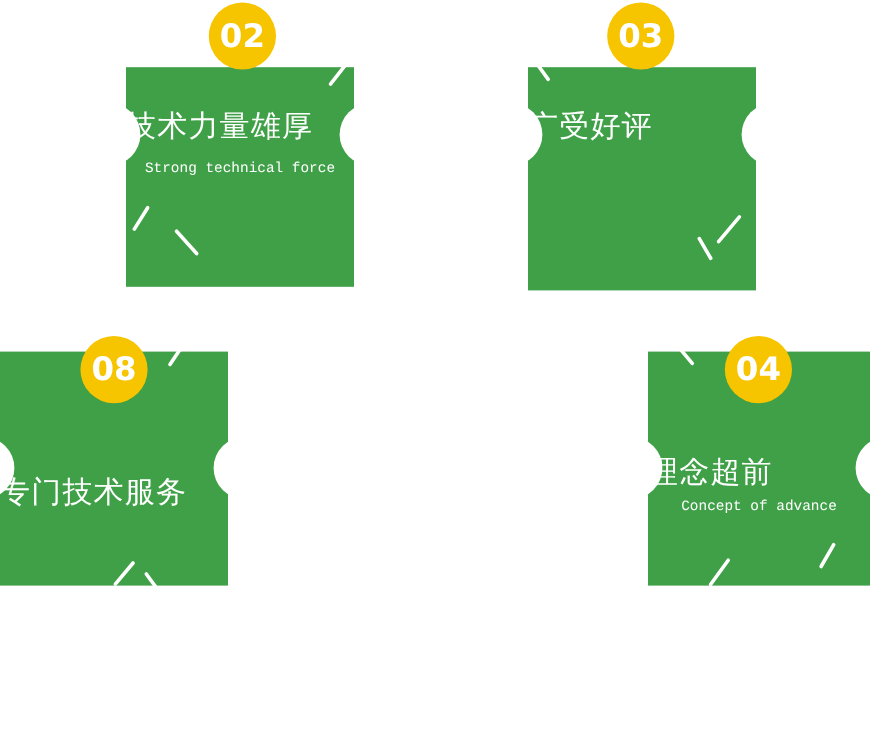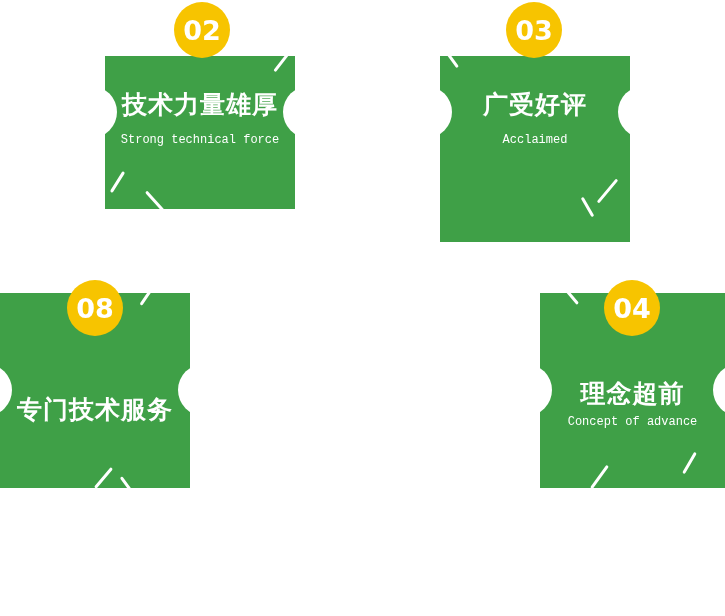--- a/index.html
+++ b/index.html
@@ -47,23 +47,22 @@
     border-radius: 50%;
     background: #ffffff;
     z-index: 1;
   }
   .notch-left  { left: -40px; }
   .notch-right { right: -40px; }
   .title {
     position: absolute;
     left: 0;
     width: 100%;
-    text-align: center;
     color: #ffffff;
-    font-weight: bold;
+    font-weight: normal;
     font-size: 25px;
     letter-spacing: 1px;
     z-index: 2;
     white-space: nowrap;
   }
   .subtitle {
     position: absolute;
     left: 0;
     width: 100%;
     text-align: center;
@@ -86,21 +85,21 @@
   .card-01 { left: 0px; top: 293px; width: 190px; height: 195px; }
   .card-01 .badge { left: 67px; top: -13px; }
   .card-01 .title { top: 84px; margin-top: 16px; }
   .card-01 .subtitle { top: 122px; }
   .card-01 .notch { top: 71px; }
   .card-01 .d1 { left: 146px; top: -10px; height: 24px; transform: rotate(34deg); }
   .card-01 .d2 { left: 102px; top: 172px; height: 26px; transform: rotate(40deg); }
   .card-01 .d3 { left: 126px; top: 182px; height: 22px; transform: rotate(-36deg); }
 
   
-  .card-02 { left: 105px; top: 56px; width: 190px; height: 153px; }
+  .card-02 { left: 105px; top: 56px; width: 190px; height: 183px; }
   .card-02 .badge { left: 69px; top: -54px; }
   .card-02 .title { top: 32px; }
   .card-02 .subtitle { top: 77px; }
   .card-02 .notch { top: 30px; }
   .card-02 .d1 { left: 176px; top: -8px; height: 26px; transform: rotate(38deg); }
   .card-02 .d2 { left: 11px; top: 114px; height: 24px; transform: rotate(32deg); }
   .card-02 .d3 { left: 49px; top: 132px; height: 28px; transform: rotate(-42deg); }
 
   
   .card-03 { left: 440px; top: 56px; width: 190px; height: 186px; }
@@ -142,21 +141,20 @@
   </div>
 
   <div class="card card-03">
     <div class="badge">
       <span>03</span>
     </div>
     <div class="square"></div>
     <div class="notch notch-left"></div>
     <div class="notch notch-right"></div>
     <div class="title">广受好评</div>
-    <div class="subtitle">Acclaimed</div>
     <i class="dash d1"></i>
     <i class="dash d2"></i>
     <i class="dash d3"></i>
   </div>
 
   <div class="card card-01">
     <div class="badge">
       <span>08</span>
     </div>
     <div class="square"></div>

